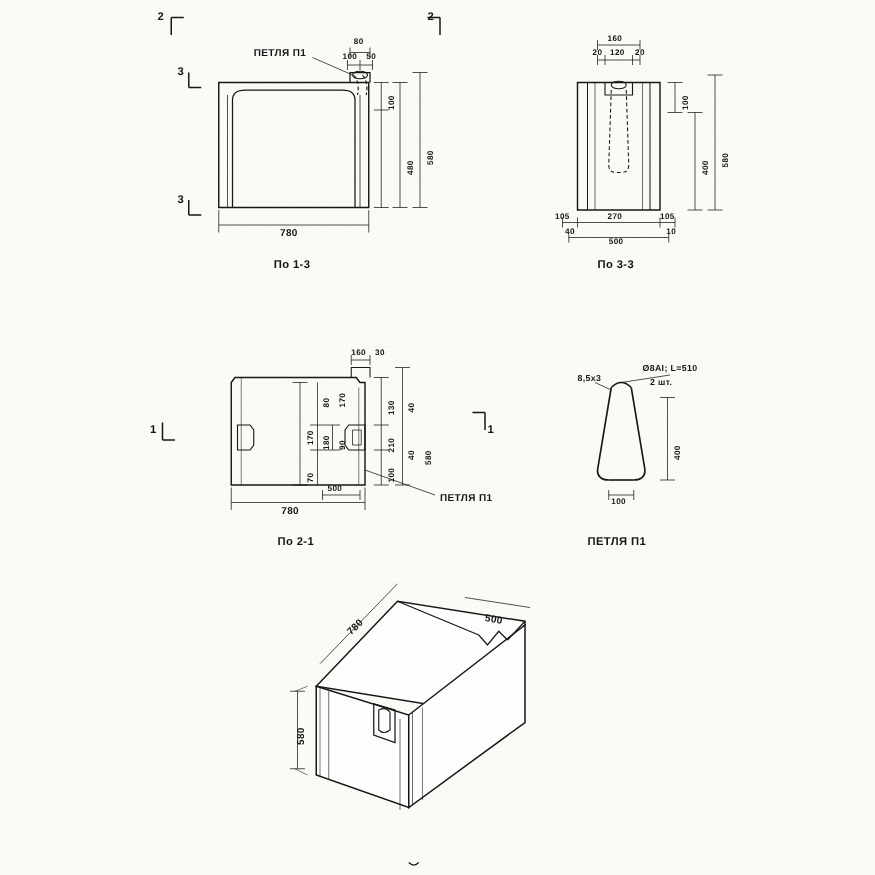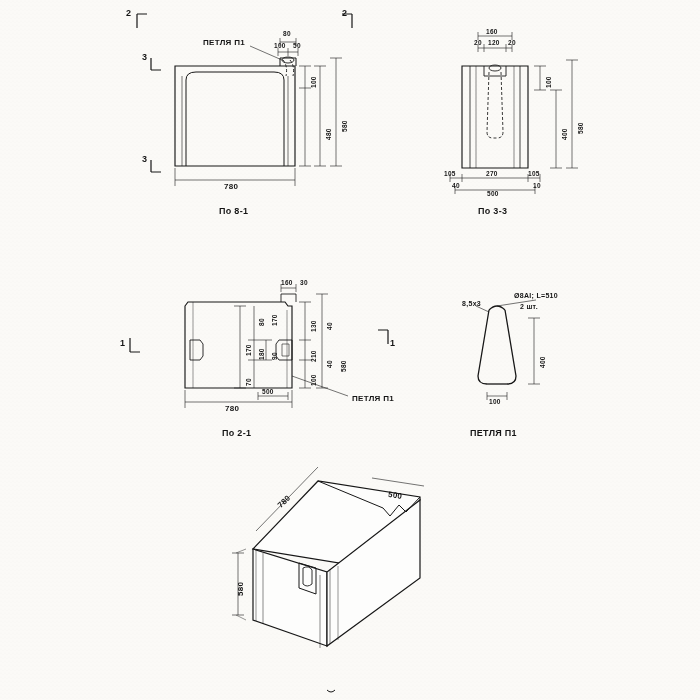--- a/index.html
+++ b/index.html
@@ -234,21 +234,21 @@
   <div class="lbl cap" style="left:390px; top:338px;">1</div>
 
   <div class="lbl" style="left:203px; top:38px;">ПЕТЛЯ П1</div>
   <div class="lbl tiny" style="left:283px; top:30px;">80</div>
   <div class="lbl tiny" style="left:274px; top:42px;">100</div>
   <div class="lbl tiny" style="left:293px; top:42px;">50</div>
   <div class="lbl tiny rot90" style="left:310px; top:88px;">100</div>
   <div class="lbl tiny rot90" style="left:325px; top:140px;">480</div>
   <div class="lbl tiny rot90" style="left:341px; top:132px;">580</div>
   <div class="lbl" style="left:224px; top:182px;">780</div>
-  <div class="lbl cap" style="left:219px; top:206px;">По 8-1</div>
+  <div class="lbl cap" style="left:219px; top:206px;">По 1-3</div>
 
   <div class="lbl tiny" style="left:486px; top:28px;">160</div>
   <div class="lbl tiny" style="left:474px; top:39px;">20</div>
   <div class="lbl tiny" style="left:488px; top:39px;">120</div>
   <div class="lbl tiny" style="left:508px; top:39px;">20</div>
   <div class="lbl tiny rot90" style="left:545px; top:88px;">100</div>
   <div class="lbl tiny rot90" style="left:561px; top:140px;">400</div>
   <div class="lbl tiny rot90" style="left:577px; top:134px;">580</div>
   <div class="lbl tiny" style="left:444px; top:170px;">105</div>
   <div class="lbl tiny" style="left:486px; top:170px;">270</div>

